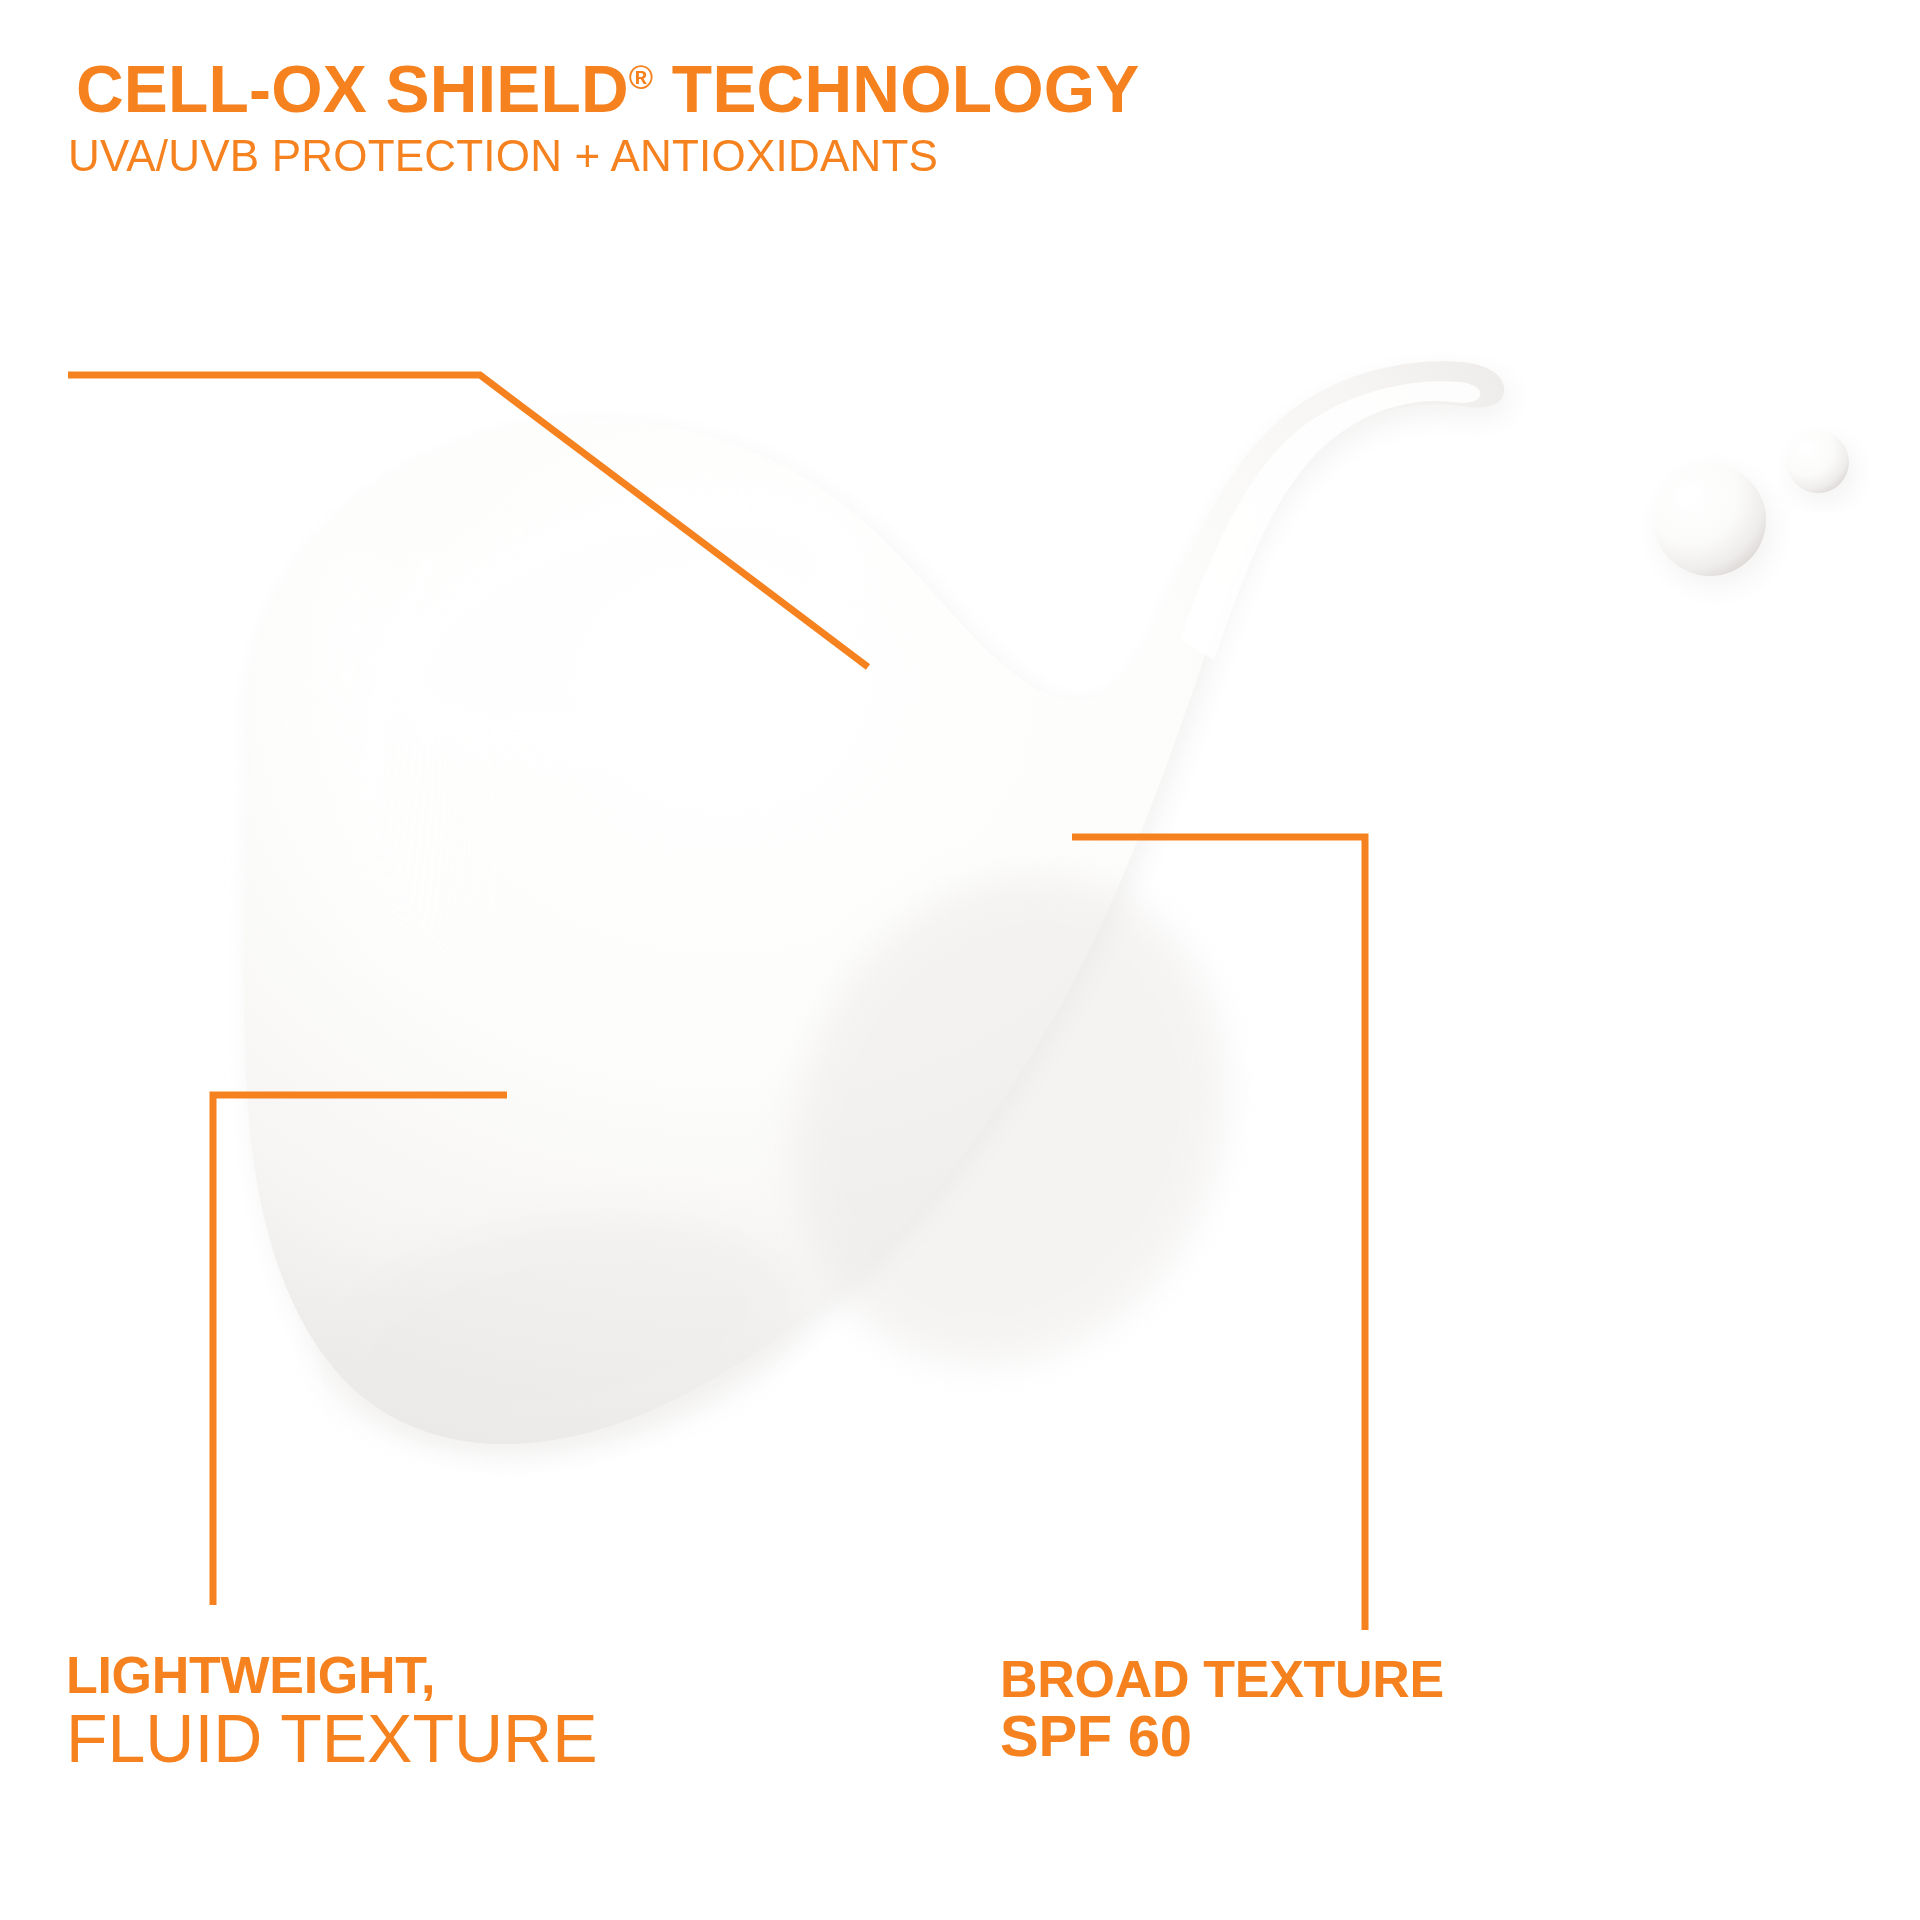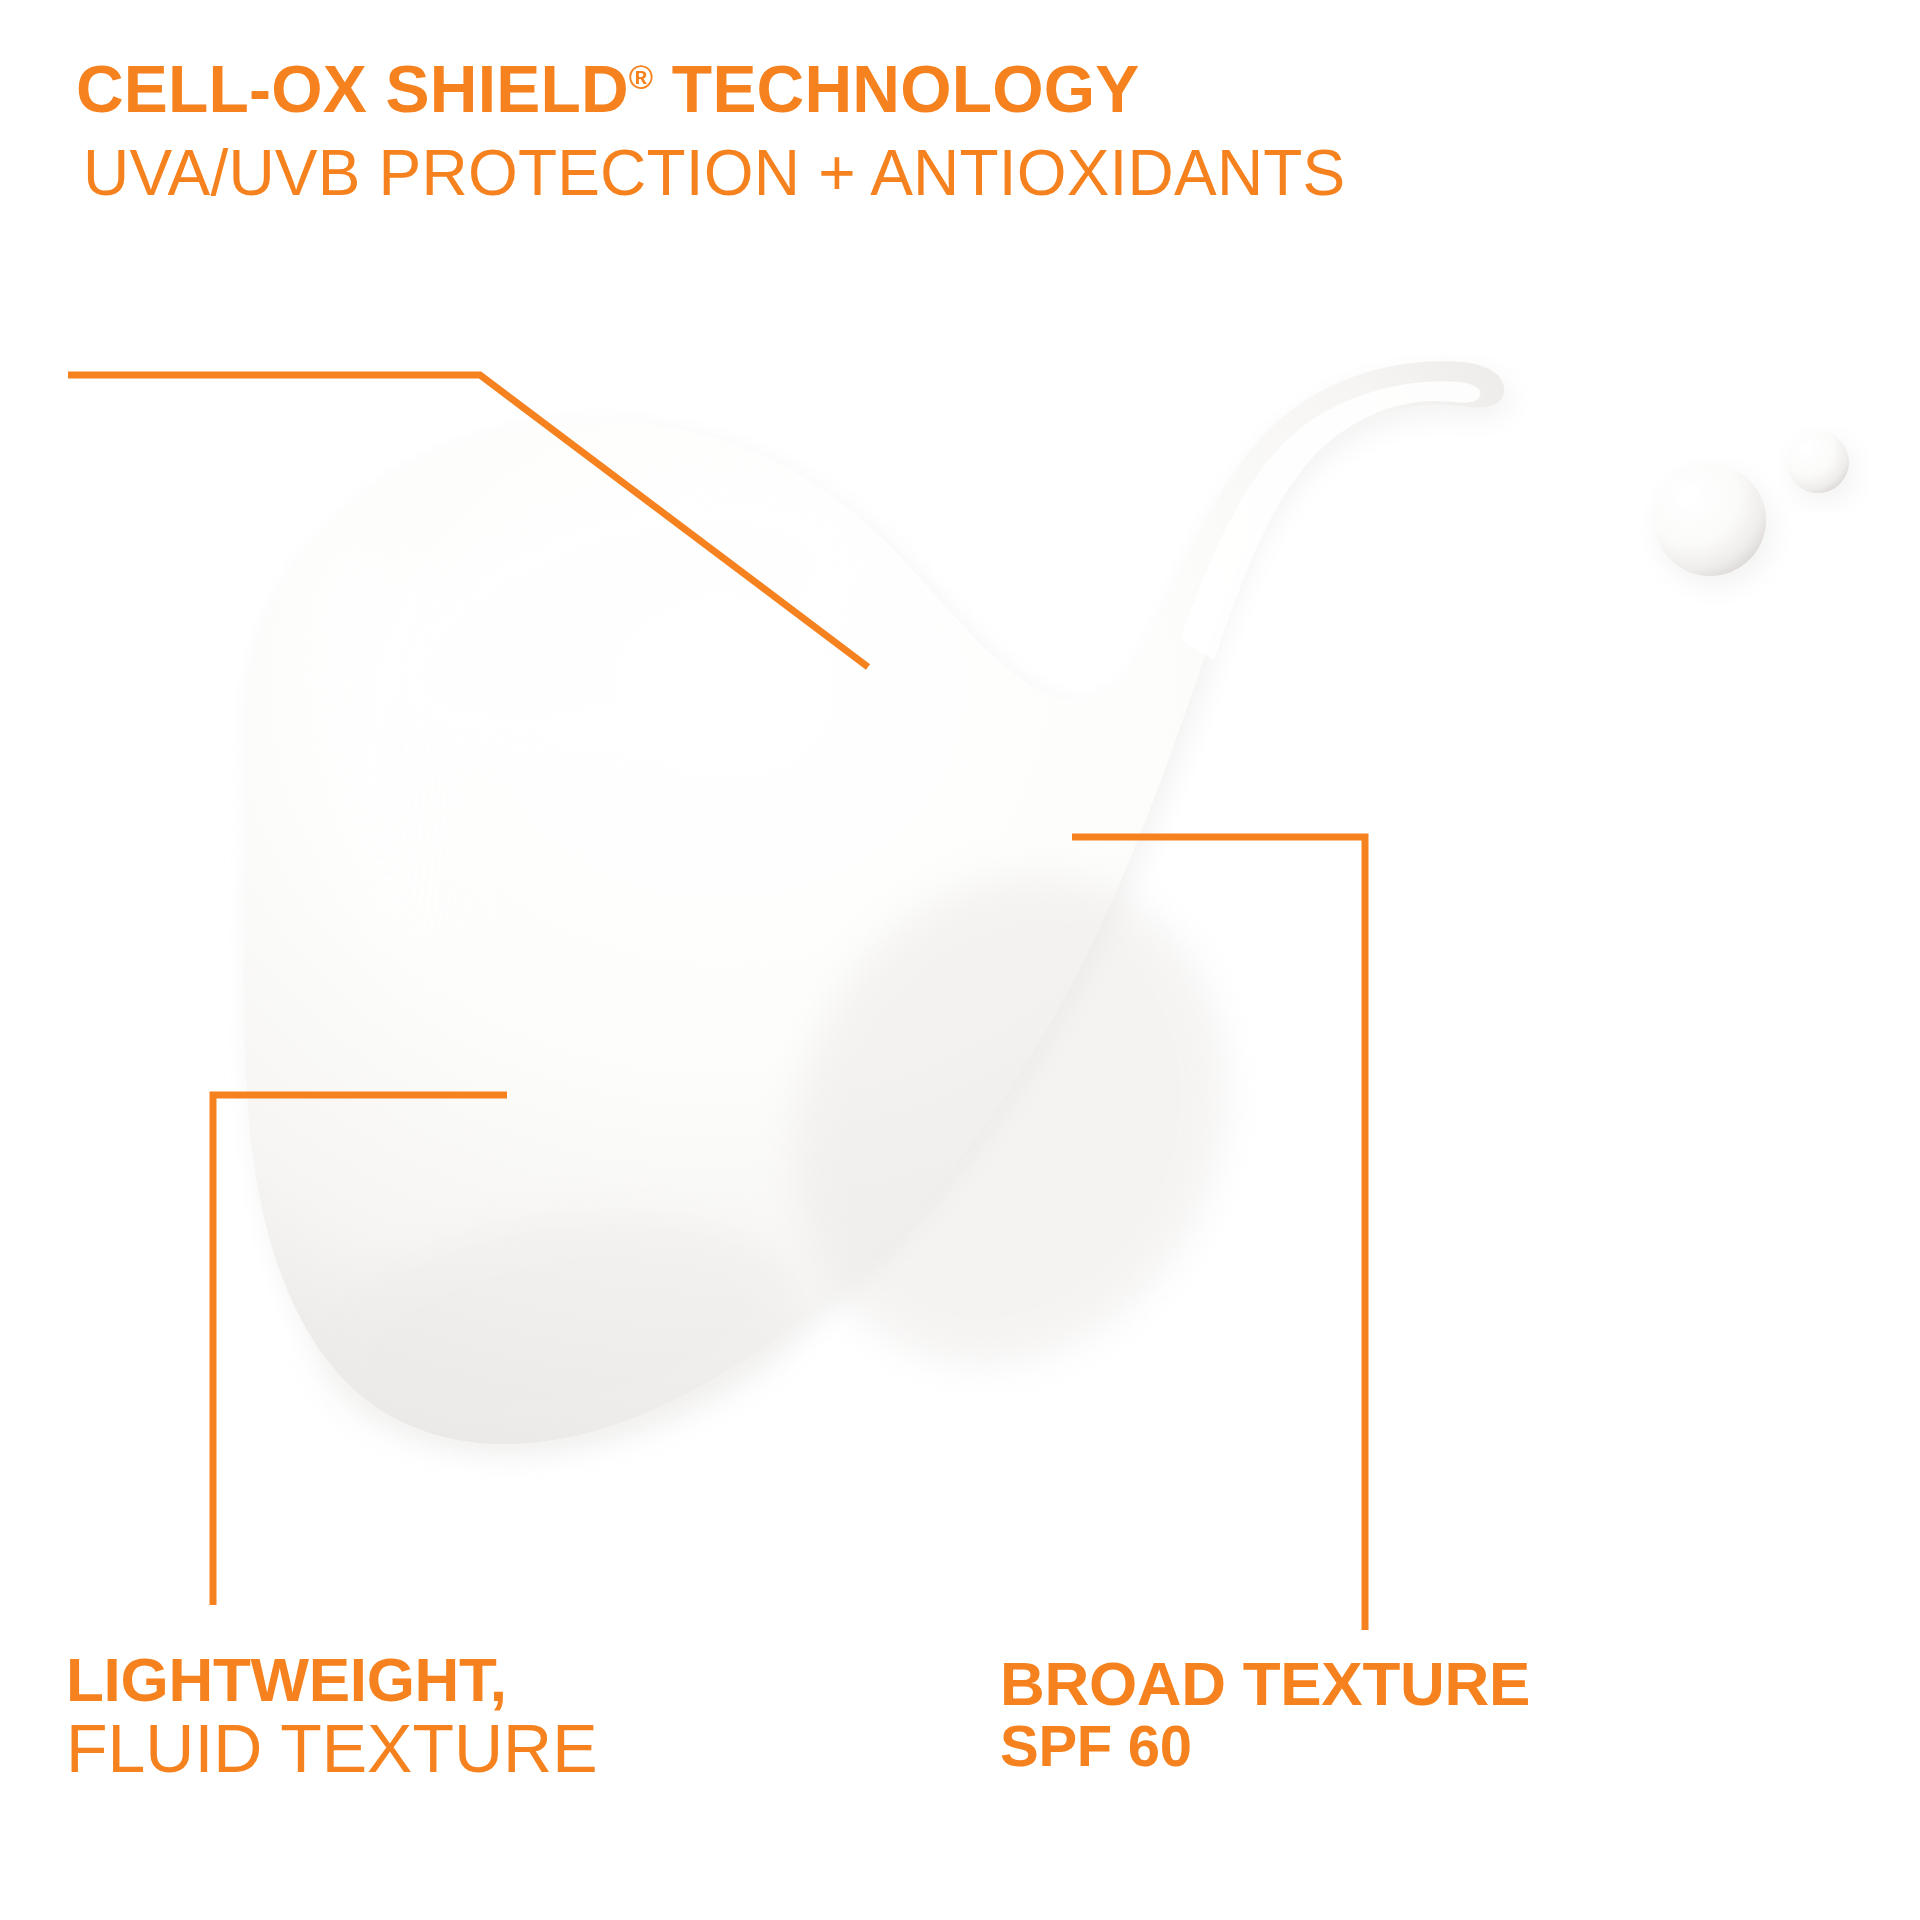--- a/index.html
+++ b/index.html
@@ -45,36 +45,36 @@
     margin: 8px;
   }
   .headline-main .reg {
     font-size: 33px;
     vertical-align: super;
     font-weight: bold;
     line-height: 0;
   }
   .headline-sub {
     color: #F5821F;
-    font-size: 64px;
+    font-size: 44px;
     font-weight: 300;
     letter-spacing: 0.2px;
     line-height: 1.12;
     white-space: nowrap;
-    margin: 15px;
+    margin: 0;
     font-stretch: condensed;
   }
 
   
   .callout-label {
     position: absolute;
     color: #F5821F;
   }
   .callout-label .line-bold {
-    font-size: 62px;
+    font-size: 52px;
     font-weight: bold;
     line-height: 1.04;
     letter-spacing: -0.3px;
     white-space: nowrap;
   }
   .callout-label .line-light {
     font-size: 68px;
     font-weight: 400;
     line-height: 1.06;
     letter-spacing: 0px;

